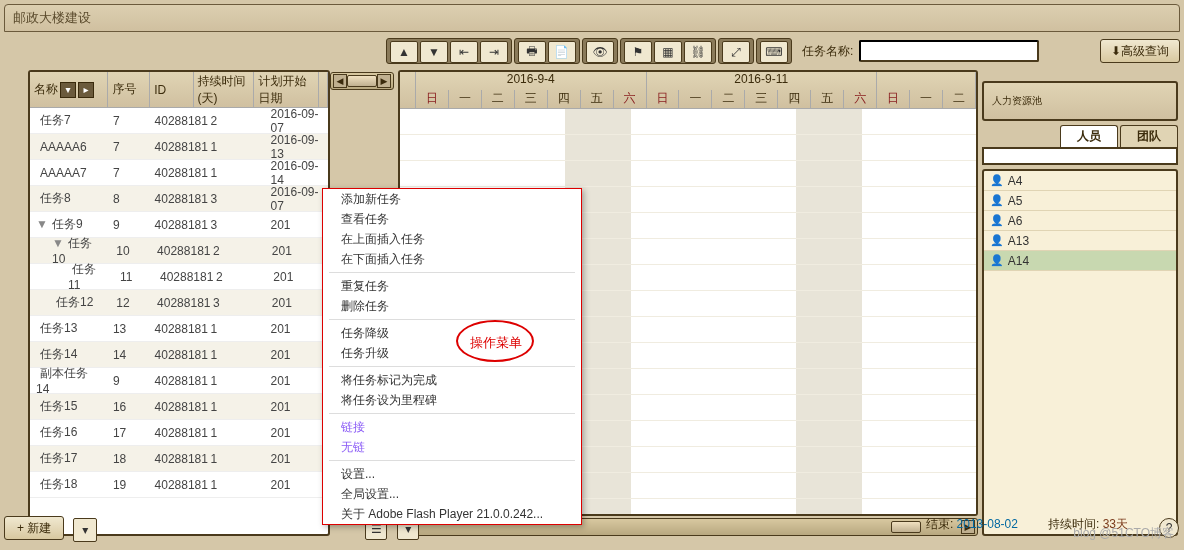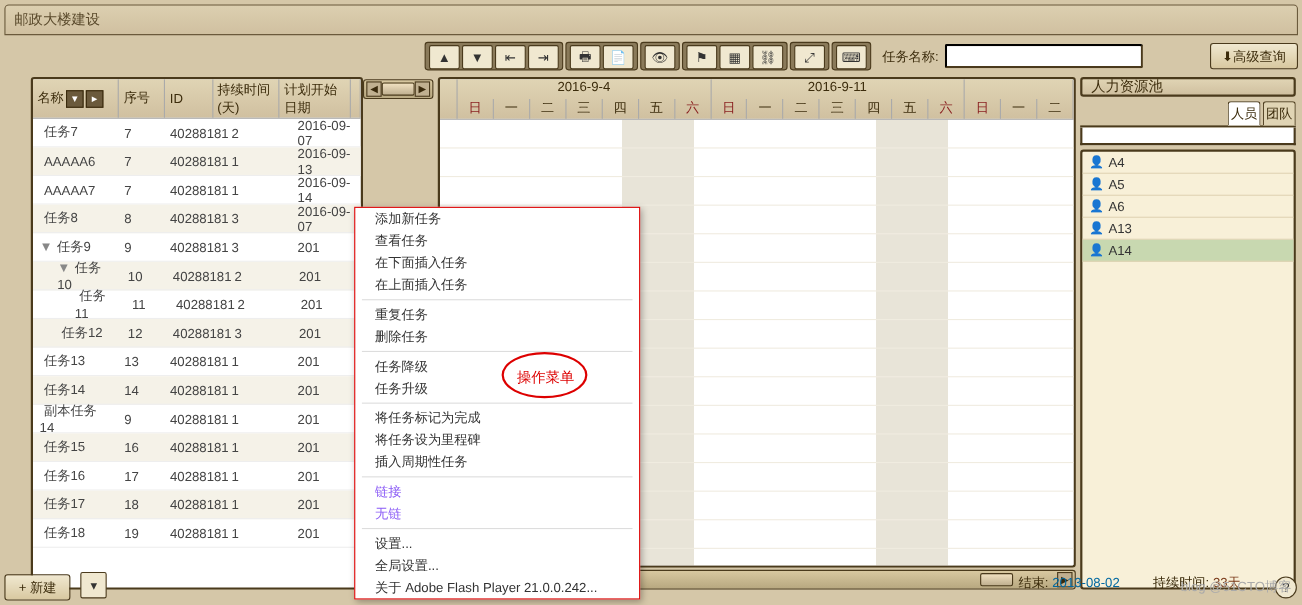--- a/index.html
+++ b/index.html
@@ -48,40 +48,40 @@
 .gantt-day.weekend{color:#8a2020}
 .gantt-body { flex:1; background:repeating-linear-gradient(90deg,#fff 0,#fff 66px,#fff 66px,#fff 165px,#e8e4d8 165px,#e8e4d8 231px); display:flex; flex-direction:column;}
 .gantt-row{height:26px;border-bottom:1px solid #f0ece0;}
 
 
 .hscroll{height:18px;background:linear-gradient(#d8c8a0,#b8a880);border:1px solid #4a3a1c;border-radius:3px;margin-top:2px;display:flex;align-items:center;padding:0 2px;}
 .hthumb{width:30px;height:12px;background:linear-gradient(#f0e0c0,#c0b090);border:1px solid #4a3a1c;border-radius:2px;}
 .harrow{width:14px;height:14px;background:#c0b090;border:1px solid #4a3a1c;display:flex;align-items:center;justify-content:center;font-size:9px;color:#3a2a0c;}
 
 
-.pool-title{height:18px;background:linear-gradient(#e0d4b4,#d0c0a0);border:2px solid #4a3a1c;border-radius:3px;display:flex;align-items:center;padding:0 8px;color:#3c2c0c;font-size:13px;margin-bottom:4px;}
+.pool-title{height:40px;background:linear-gradient(#e0d4b4,#d0c0a0);border:2px solid #4a3a1c;border-radius:3px;display:flex;align-items:center;padding:0 8px;color:#3c2c0c;font-size:10px;margin-bottom:4px;margin-top:11px;}
 .tabs-row{height:24px;display:flex;justify-content:flex-end;border-bottom:2px solid #4a3a1c;}
-.tab{padding:2px 2px;background:#e0d4b4;border:1px solid #4a3a1c;border-bottom:none;border-radius:3px 3px 0 0;margin-left:2px;cursor:pointer;font-size:12px;color:#3c2c0c;}
+.tab{padding:2px 16px;background:#e0d4b4;border:1px solid #4a3a1c;border-bottom:none;border-radius:3px 3px 0 0;margin-left:2px;cursor:pointer;font-size:12px;color:#3c2c0c;font-weight:bold;}
 .tab.active{background:#fff;}
 .tab-area{background:#fff;border:2px solid #4a3a1c;border-top:none;height:16px;}
 .pool-list{flex:1;background:#f8f0d8;border:2px solid #4a3a1c;border-radius:3px;margin-top:4px;overflow:hidden;}
 .pool-item{height:20px;display:flex;align-items:center;padding:0 6px;gap:4px;border-bottom:1px solid #e0d4b4;}
 .pool-item.sel{background:#c8d8b0;}
 .person-glyph{color:#c89050;font-size:11px;}
 
 
 .ctx-menu { position: absolute; left: 322px; top: 188px; width: 260px; background: #fff; border: 1px solid #d00; box-shadow: 2px 2px 6px rgba(0,0,0,0.3); z-index: 100; }
 .ctx-item { height: 20px; padding: 0 18px; display: flex; align-items: center; font-size: 12px; color: #333; }
 .ctx-item.disabled{color:#8b5cf6;}
 .ctx-sep{height:1px;background:#ddd;margin:3px 6px;}
 .ctx-label{position:absolute;left:470px;top:334px;color:#d00;font-size:13px;z-index:101;}
 .ctx-label::before{content:"";position:absolute;left:-14px;top:-14px;width:74px;height:38px;border:2px solid #d00;border-radius:50%;}
 
 
-.status-bar { position:absolute; left:4px; right:4px; bottom:4px; height:30px; display:flex; align-items:flex-end; gap:8px;}
+.status-bar { position:absolute; left:4px; right:4px; bottom:4px; height:30px; display:flex; align-items:flex-start; gap:8px;}
 .new-btn{height:24px;padding:0 12px;background:linear-gradient(#f0e8d0,#d8c8a0);border:1px solid #4a3a1c;border-radius:3px;display:flex;align-items:center;color:#3c2c0c;cursor:pointer;}
 .status-span{color:#3c2c0c;margin-left:auto;display:flex;gap:30px;}
 .watermark{position:absolute;right:10px;bottom:8px;color:#aaa;font-size:12px;}
 </style>
 </head>
 <body>
 
 <div class="title-bar">
   <span class="title-text">邮政大楼建设</span>
 </div>
@@ -338,32 +338,31 @@
           <span class="person-glyph">👤</span>
           <span>A14</span>
         </div>
       </div>
   </div>
 </div>
 
 <div class="ctx-menu" id="ctx-menu">
     <div class="ctx-item">添加新任务</div>
     <div class="ctx-item">查看任务</div>
+    <div class="ctx-item">在上面插入任务</div>
     <div class="ctx-item">在下面插入任务</div>
-    <div class="ctx-item">在上面插入任务</div>
     <div class="ctx-sep"></div>
     <div class="ctx-item">重复任务</div>
     <div class="ctx-item">删除任务</div>
     <div class="ctx-sep"></div>
     <div class="ctx-item">任务降级</div>
     <div class="ctx-item">任务升级</div>
     <div class="ctx-sep"></div>
     <div class="ctx-item">将任务标记为完成</div>
     <div class="ctx-item">将任务设为里程碑</div>
-    <div class="ctx-item">插入周期性任务</div>
     <div class="ctx-sep"></div>
     <div class="ctx-item disabled">链接</div>
     <div class="ctx-item disabled">无链</div>
     <div class="ctx-sep"></div>
     <div class="ctx-item">设置...</div>
     <div class="ctx-item">全局设置...</div>
     <div class="ctx-item">关于 Adobe Flash Player 21.0.0.242...</div>
   </div>
 <div class="ctx-label">操作菜单</div>
 

